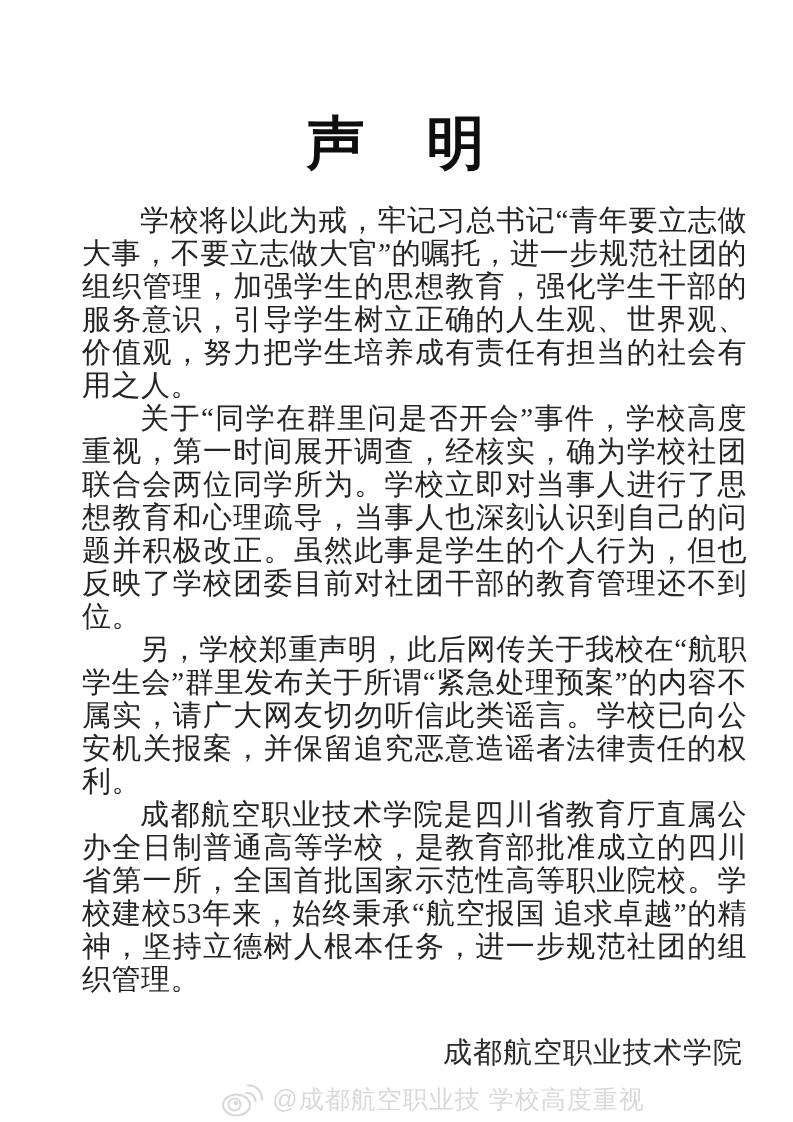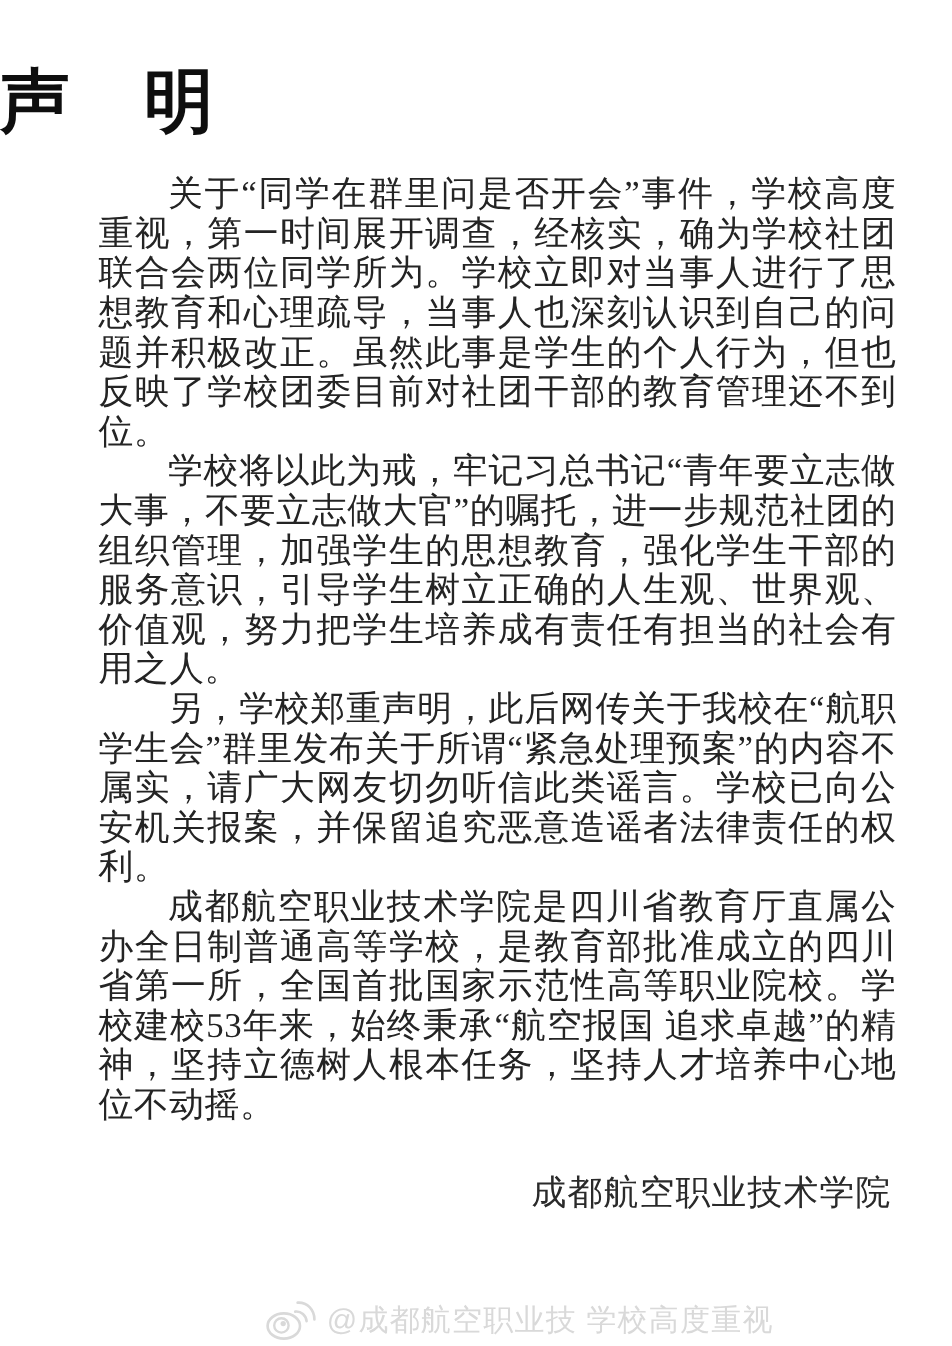--- a/index.html
+++ b/index.html
@@ -10,21 +10,22 @@
   .page {
     position: relative;
     width: 793px;
     height: 1122px;
     background: #ffffff;
     overflow: hidden;
     font-family: "Liberation Serif", "DejaVu Serif", serif;
   }
   .title {
     margin: 0;
-    padding-top: 48px;
+    padding-top: 106px;
+    text-align: center;
     font-size: 58px;
     line-height: 74px;
     font-weight: 900;
     color: #0e0e0e;
     font-family: "Liberation Sans", "DejaVu Sans", sans-serif;
     letter-spacing: 2px;
   }
   .body {
     margin: 24px 46px 0 82px;
     font-size: 29px;
@@ -73,24 +74,24 @@
   }
 </style>
 </head>
 <body>
 
 <div class="page">
 
   <h1 class="title">声　明</h1>
 
   <div class="body">
+    <p>学校将以此为戒，牢记习总书记“青年要立志做大事，不要立志做大官”的嘱托，进一步规范社团的组织管理，加强学生的思想教育，强化学生干部的服务意识，引导学生树立正确的人生观、世界观、价值观，努力把学生培养成有责任有担当的社会有用之人。</p>
     <p>关于“同学在群里问是否开会”事件，学校高度重视，第一时间展开调查，经核实，确为学校社团联合会两位同学所为。学校立即对当事人进行了思想教育和心理疏导，当事人也深刻认识到自己的问题并积极改正。虽然此事是学生的个人行为，但也反映了学校团委目前对社团干部的教育管理还不到位。</p>
-    <p>学校将以此为戒，牢记习总书记“青年要立志做大事，不要立志做大官”的嘱托，进一步规范社团的组织管理，加强学生的思想教育，强化学生干部的服务意识，引导学生树立正确的人生观、世界观、价值观，努力把学生培养成有责任有担当的社会有用之人。</p>
     <p>另，学校郑重声明，此后网传关于我校在“航职学生会”群里发布关于所谓“紧急处理预案”的内容不属实，请广大网友切勿听信此类谣言。学校已向公安机关报案，并保留追究恶意造谣者法律责任的权利。</p>
-    <p>成都航空职业技术学院是四川省教育厅直属公办全日制普通高等学校，是教育部批准成立的四川省第一所，全国首批国家示范性高等职业院校。学校建校53年来，始终秉承“航空报国 追求卓越”的精神，坚持立德树人根本任务，坚持人才培养中心地位不动摇。</p>
+    <p>成都航空职业技术学院是四川省教育厅直属公办全日制普通高等学校，是教育部批准成立的四川省第一所，全国首批国家示范性高等职业院校。学校建校53年来，始终秉承“航空报国 追求卓越”的精神，坚持立德树人根本任务，进一步规范社团的组织管理。</p>
   </div>
 
   <div class="sign-block">
     <div class="signature">成都航空职业技术学院</div>
 
   </div>
 
   <div class="watermark">
     <span class="wm-icon">
       <svg viewBox="0 0 44 38" fill="none" xmlns="http://www.w3.org/2000/svg">

